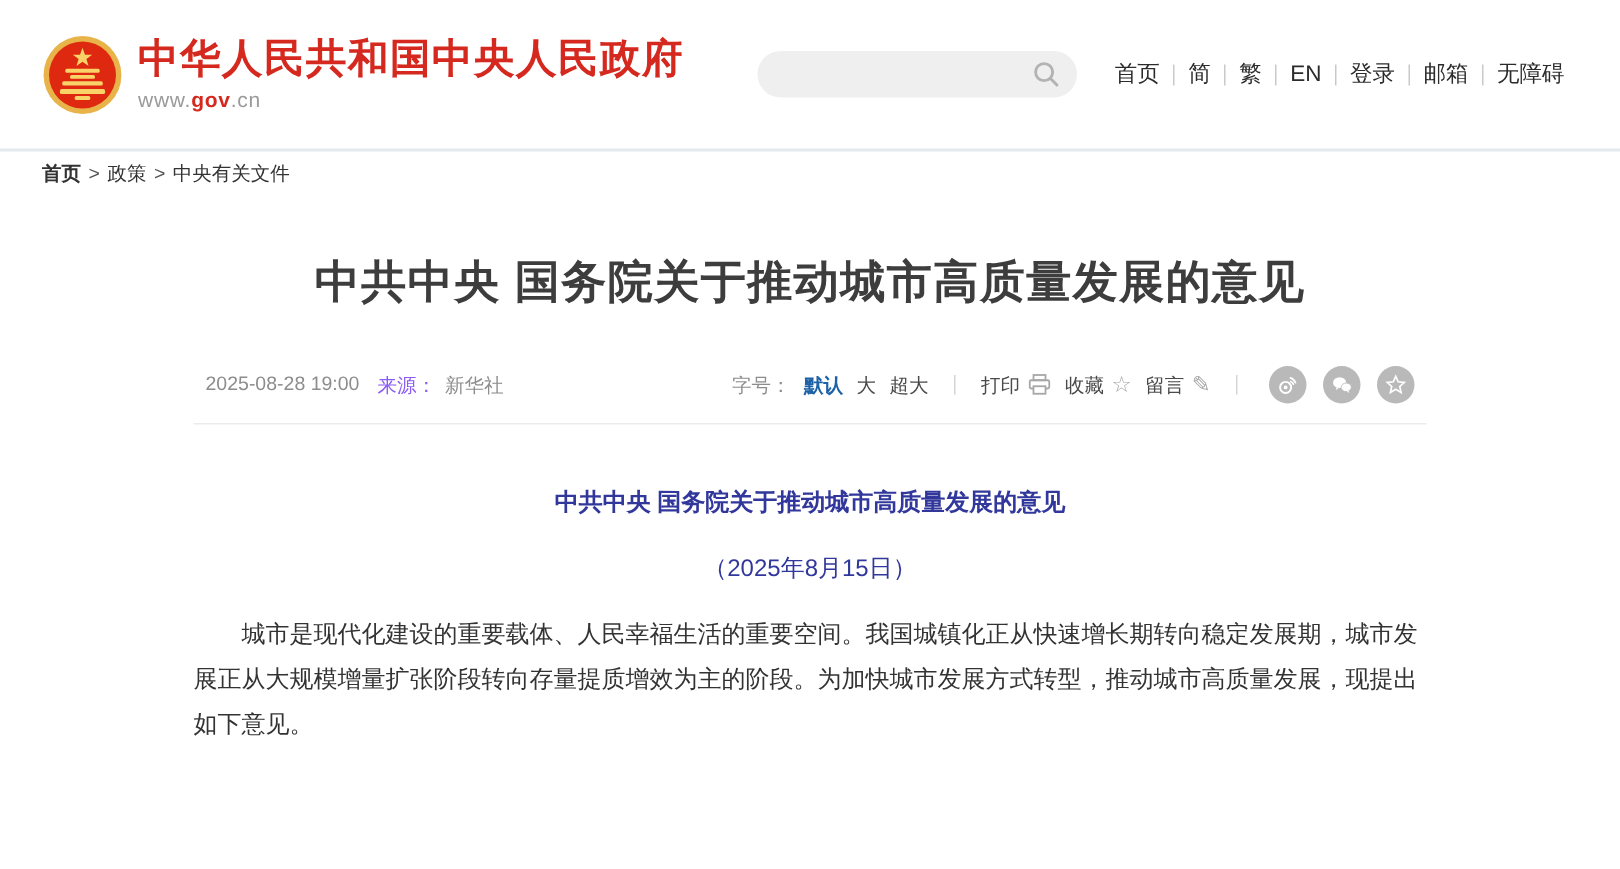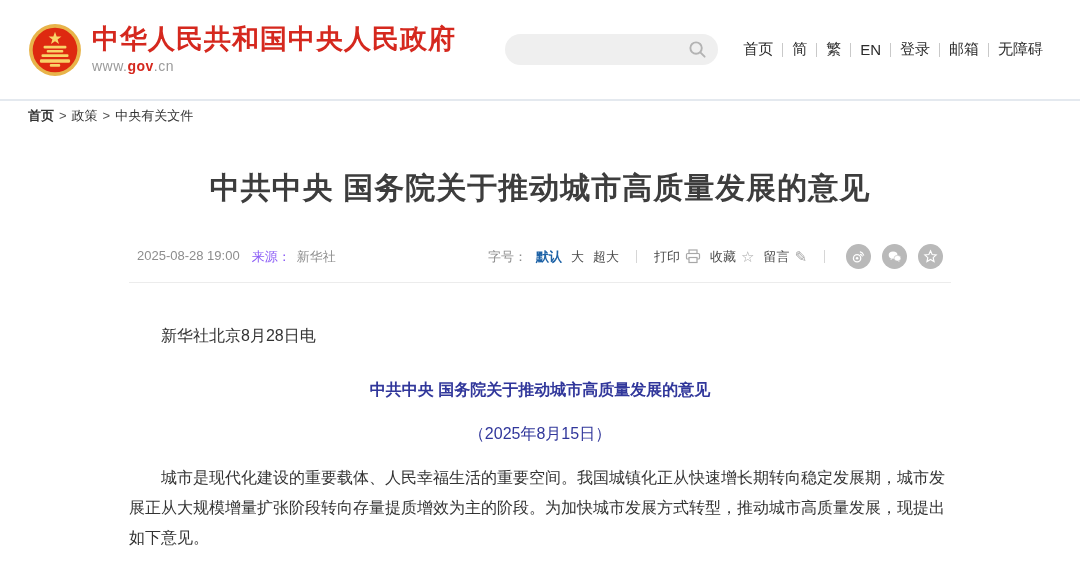--- a/index.html
+++ b/index.html
@@ -229,19 +229,18 @@
         <a class="share-btn">
           <svg viewBox="0 0 24 24">
             <polygon points="12,4 14.3,9.2 20,9.8 15.8,13.6 17,19.2 12,16.2 7,19.2 8.2,13.6 4,9.8 9.7,9.2" fill="none" stroke="#fff" stroke-width="1.6"></polygon>
           </svg>
         </a>
       </span>
     </div>
   </div>
 
   <div class="article-body">
-    <p class="indent">新华社北京8月28日电</p>
     <p class="doc-title">中共中央 国务院关于推动城市高质量发展的意见</p>
     <p class="doc-date">（2025年8月15日）</p>
     <p class="indent">城市是现代化建设的重要载体、人民幸福生活的重要空间。我国城镇化正从快速增长期转向稳定发展期，城市发展正从大规模增量扩张阶段转向存量提质增效为主的阶段。为加快城市发展方式转型，推动城市高质量发展，现提出如下意见。</p>
 
   </div>
 </main>
 
 </body></html>

